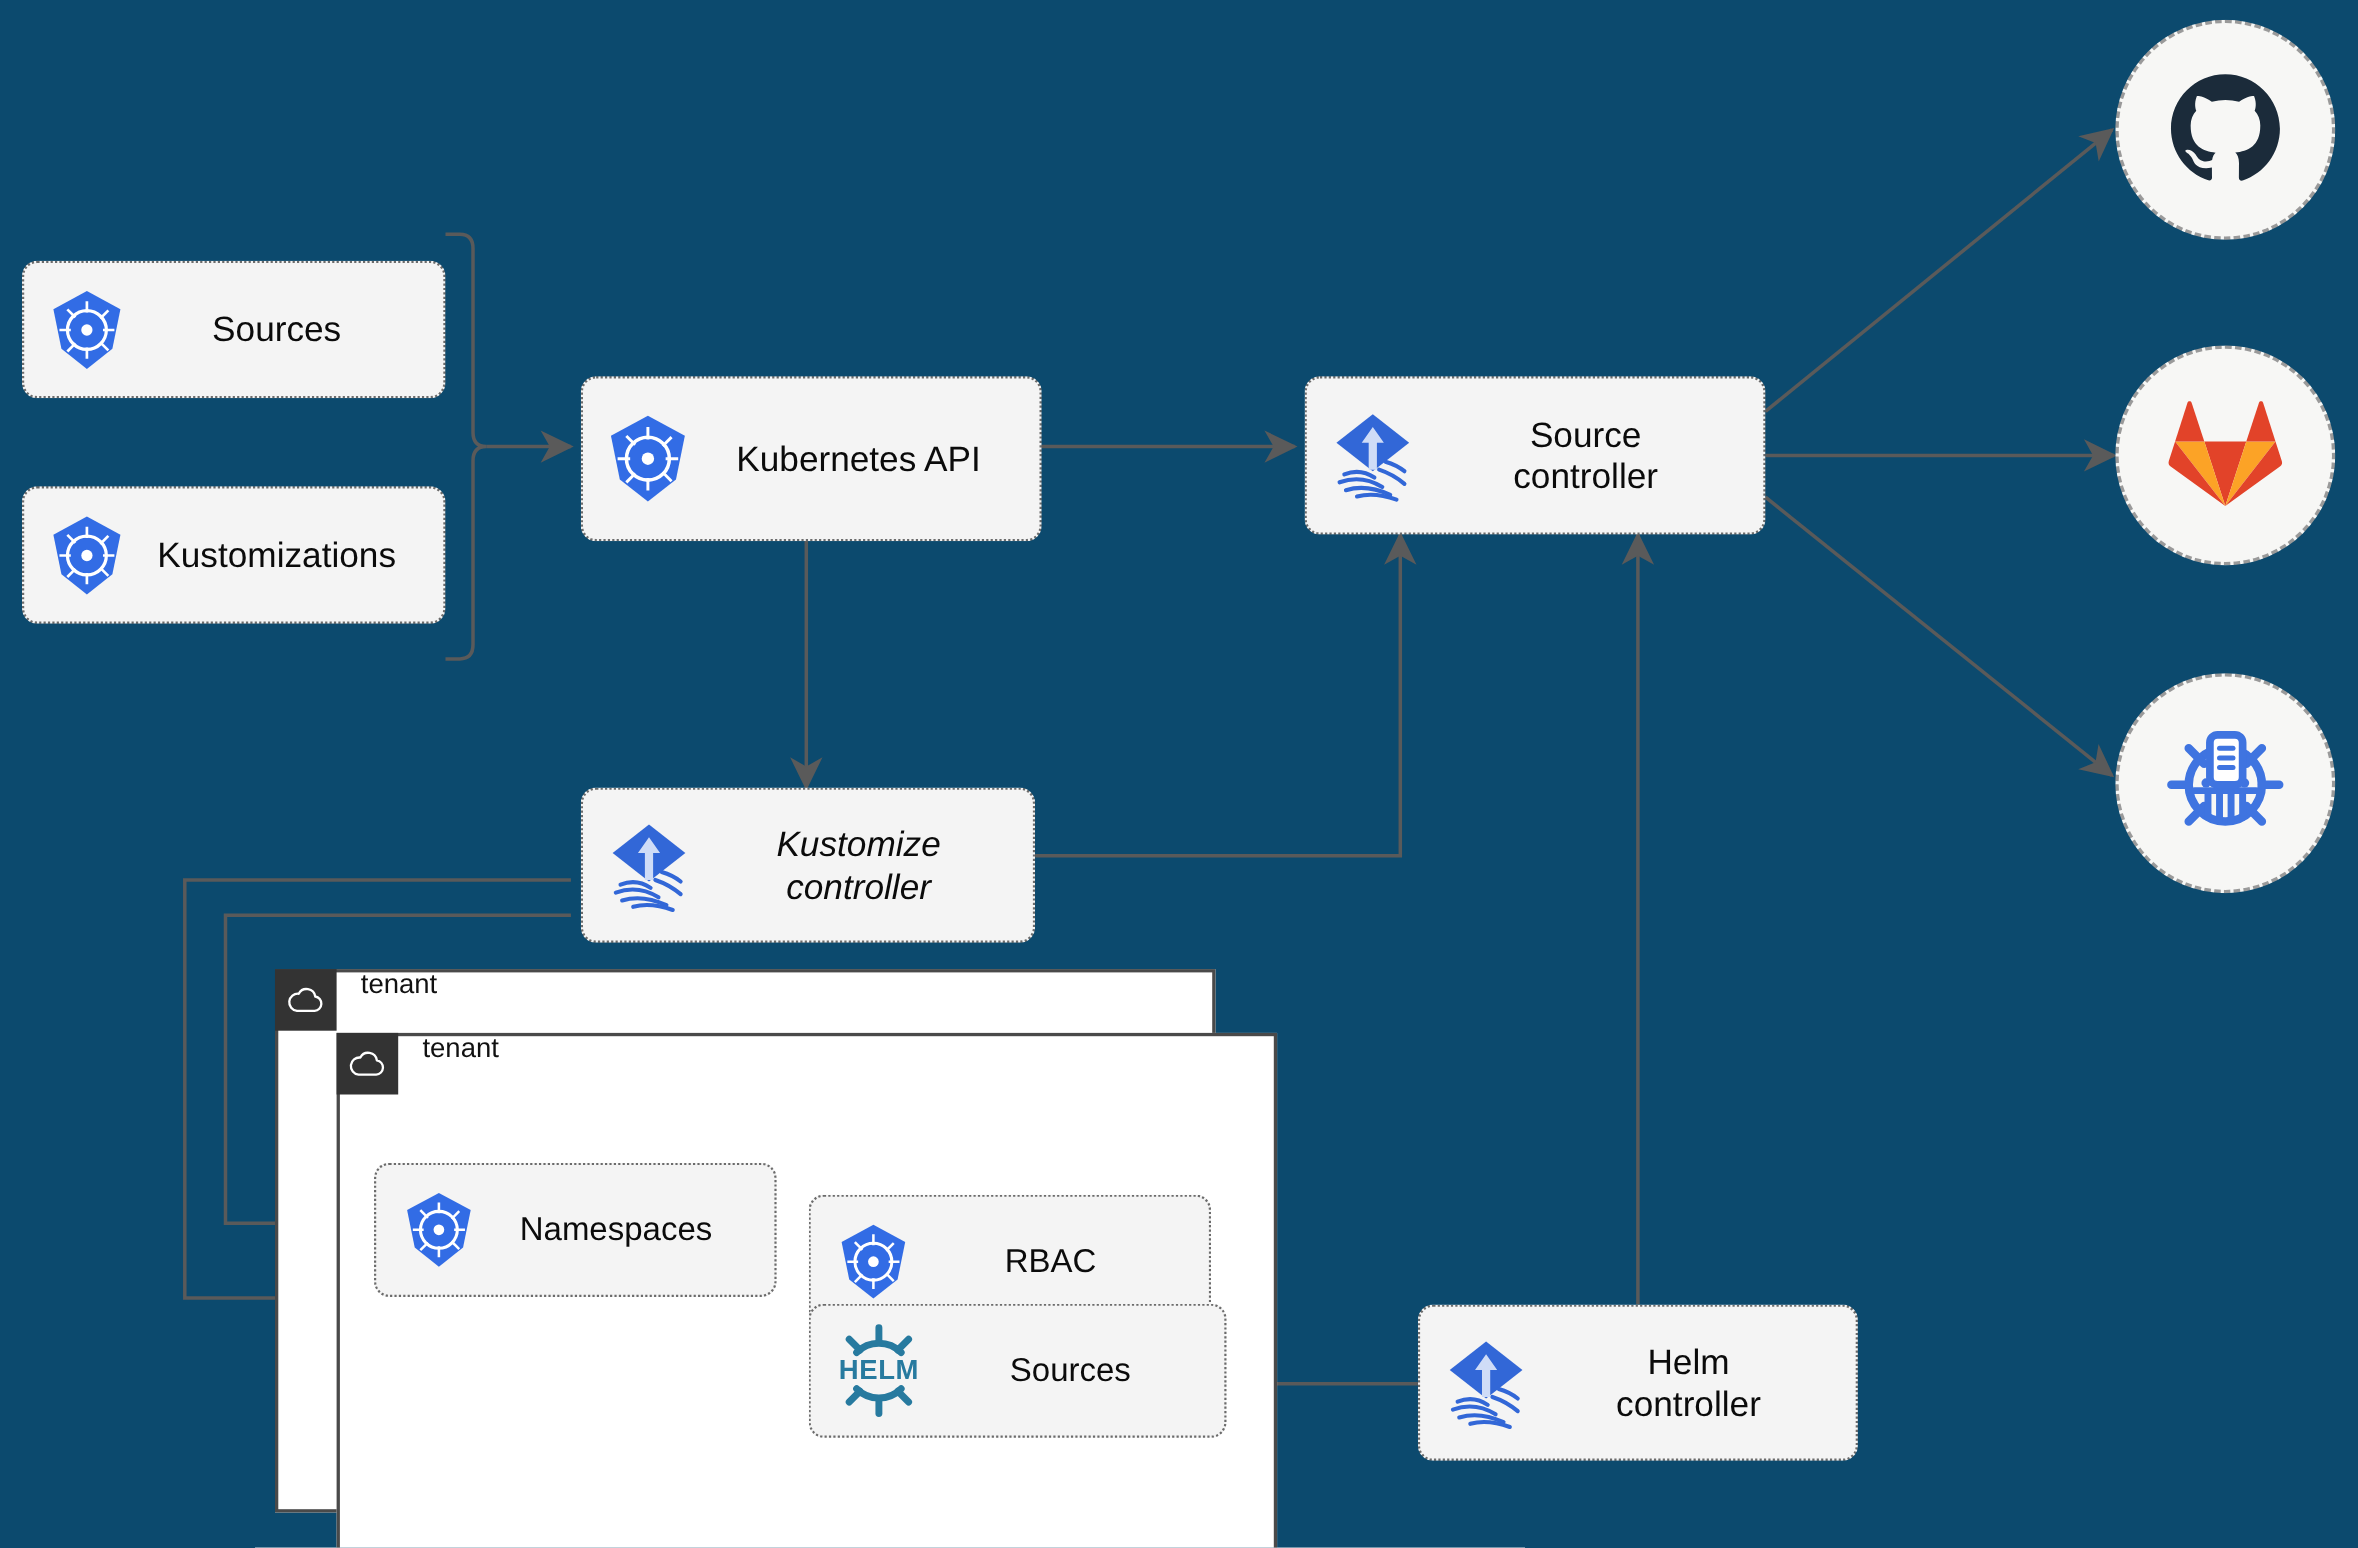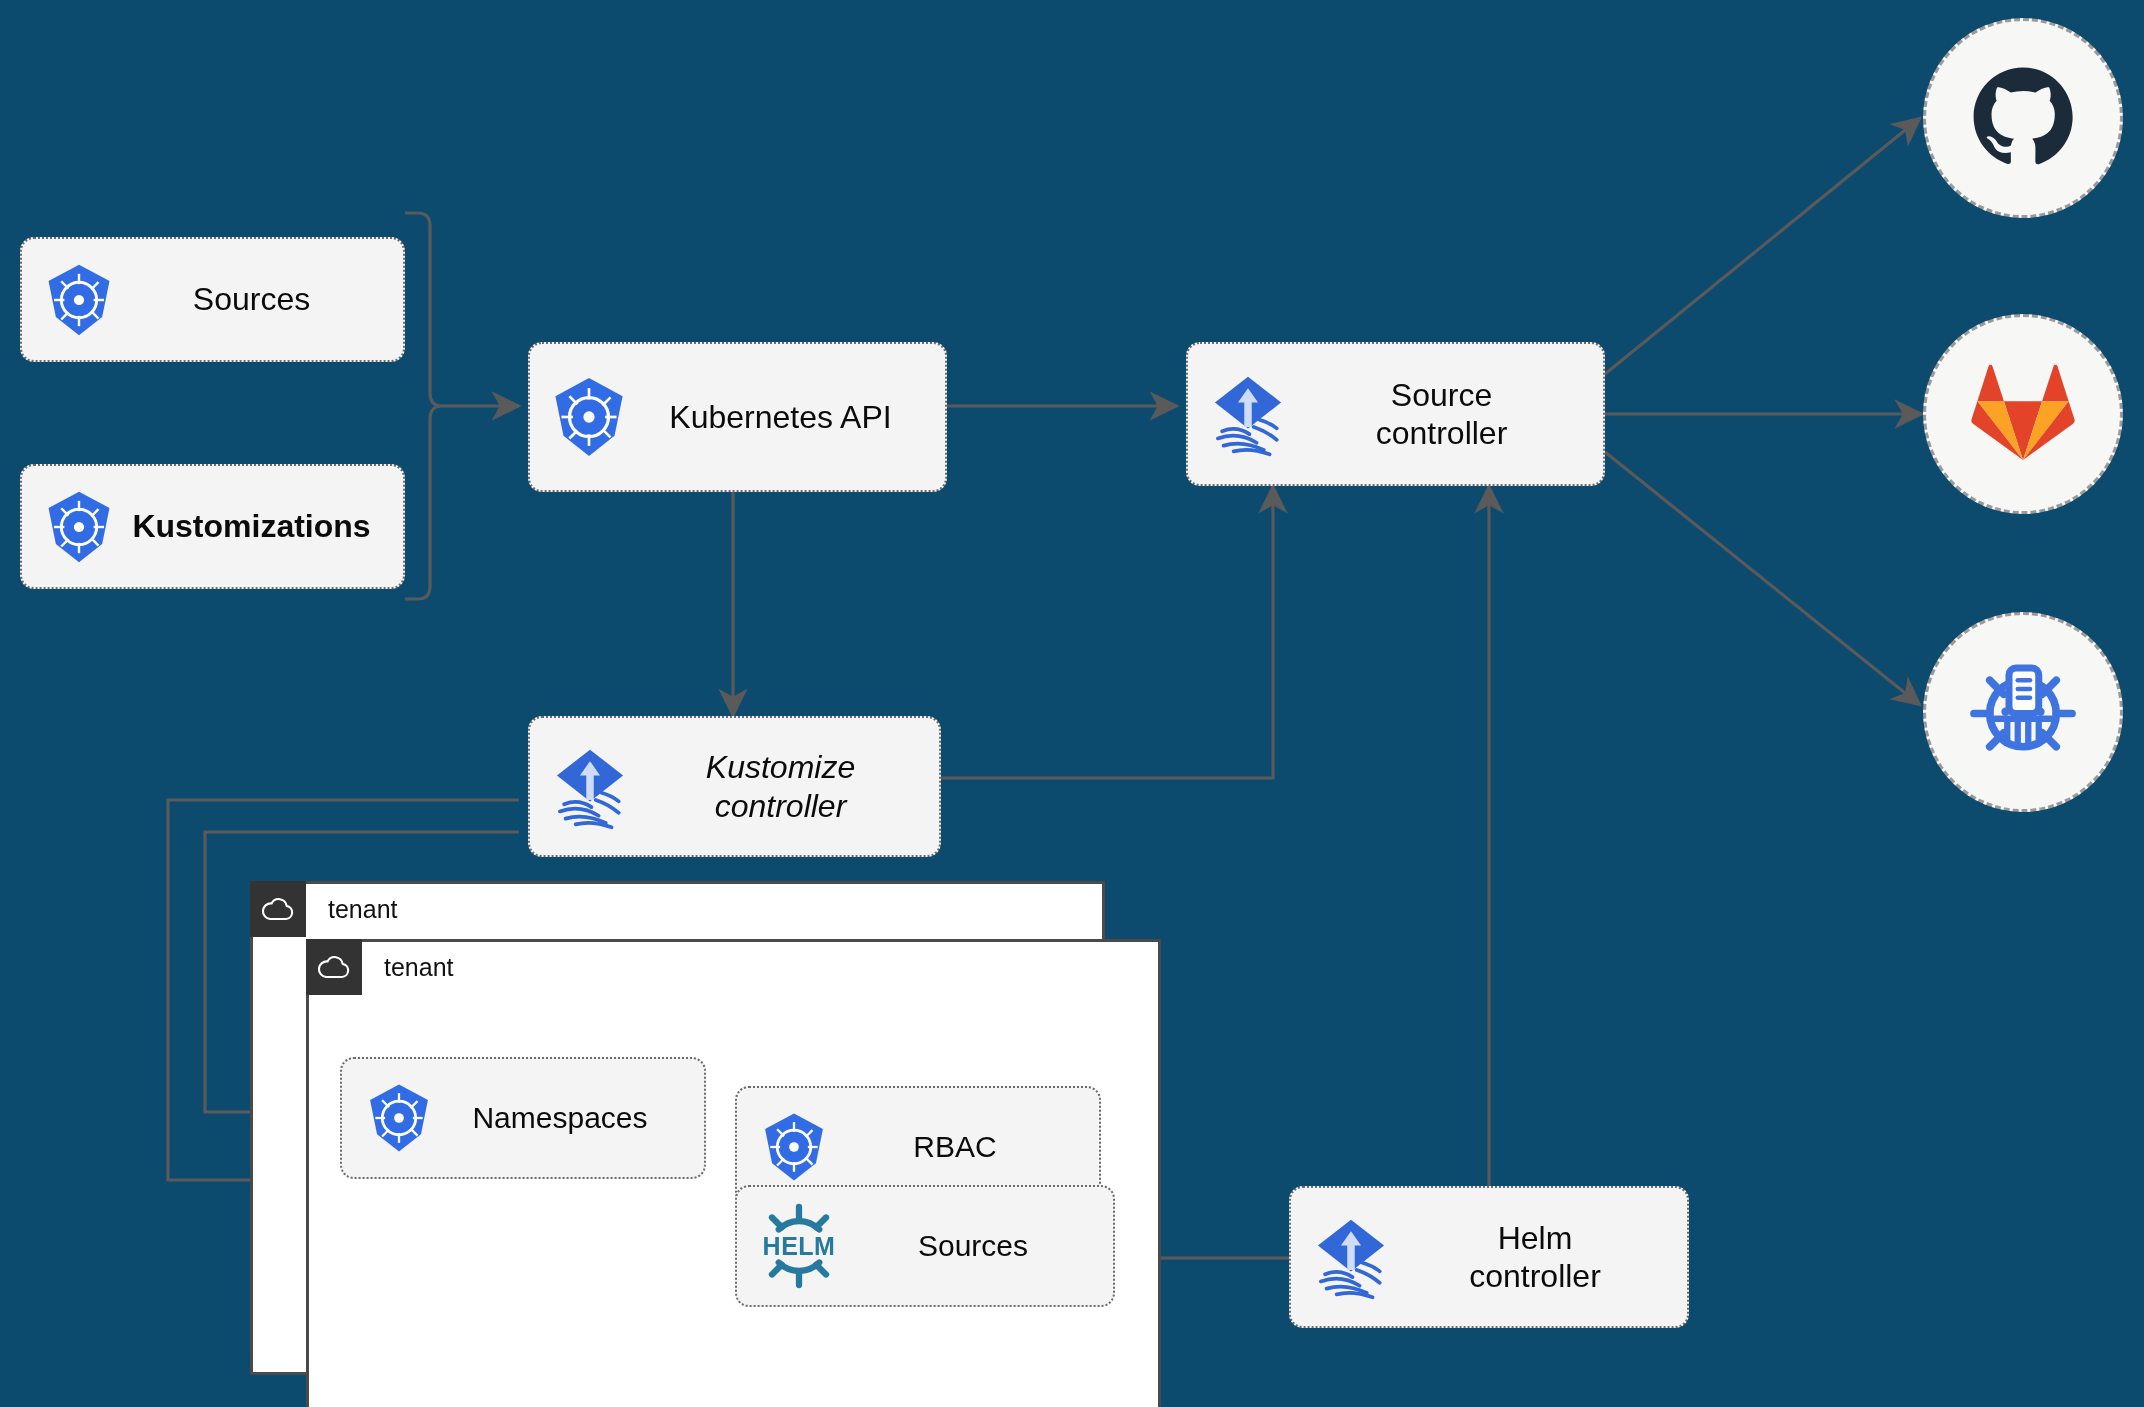--- a/index.html
+++ b/index.html
@@ -68,21 +68,21 @@
     background: #ffffff;
     border: 3px solid #4a4a4a;
     box-sizing: border-box;
   }
   .tenant-head {
     position: absolute;
     left: -3px;
     top: -3px;
     height: 56px;
     display: flex;
-    align-items: center;
+    align-items: flex-start;
   }
   .tenant-badge {
     width: 56px;
     height: 56px;
     background: #333333;
     display: flex;
     align-items: center;
     justify-content: center;
   }
   .tenant-title {
@@ -149,21 +149,21 @@
           <path d="M41.3 41.9l1.4-1.4 6 6-1.4 1.4z"></path>
           <path d="M47.3 16.7l1.4 1.4-6 6-1.4-1.4z"></path>
           <path d="M22.7 41.3l1.4 1.4-6 6-1.4-1.4z"></path>
         </g>
         <circle cx="32" cy="32" r="14.5" fill="none" stroke="#ffffff" stroke-width="2.4"></circle>
       </svg>
     </span>
     <span class="lbl f30">Sources</span>
   </div>
 
-  <div class="node" style="left:20px; top:464px; width:385px; height:125px; padding:0 18px;font-weight:bold;">
+  <div class="node" style="left:20px; top:442px; width:385px; height:125px; padding:0 18px;">
     <span class="ico">
       <svg width="78" height="78" viewBox="0 0 64 64">
         <polygon points="32,3 57,16.5 51,46 32,61 13,46 7,16.5" fill="#326ce5"></polygon>
         <g fill="#ffffff">
           <circle cx="32" cy="32" r="4.2"></circle>
           <path d="M31 10.5h2v8.5h-2z"></path>
             <path d="M31 45h2v8.5h-2z"></path>
           <path d="M11.5 31h8.5v2h-8.5z"></path>
             <path d="M44 31h8.5v2h-8.5z"></path>
           <path d="M16.7 17.3l1.4-1.4 6 6-1.4 1.4z"></path>

